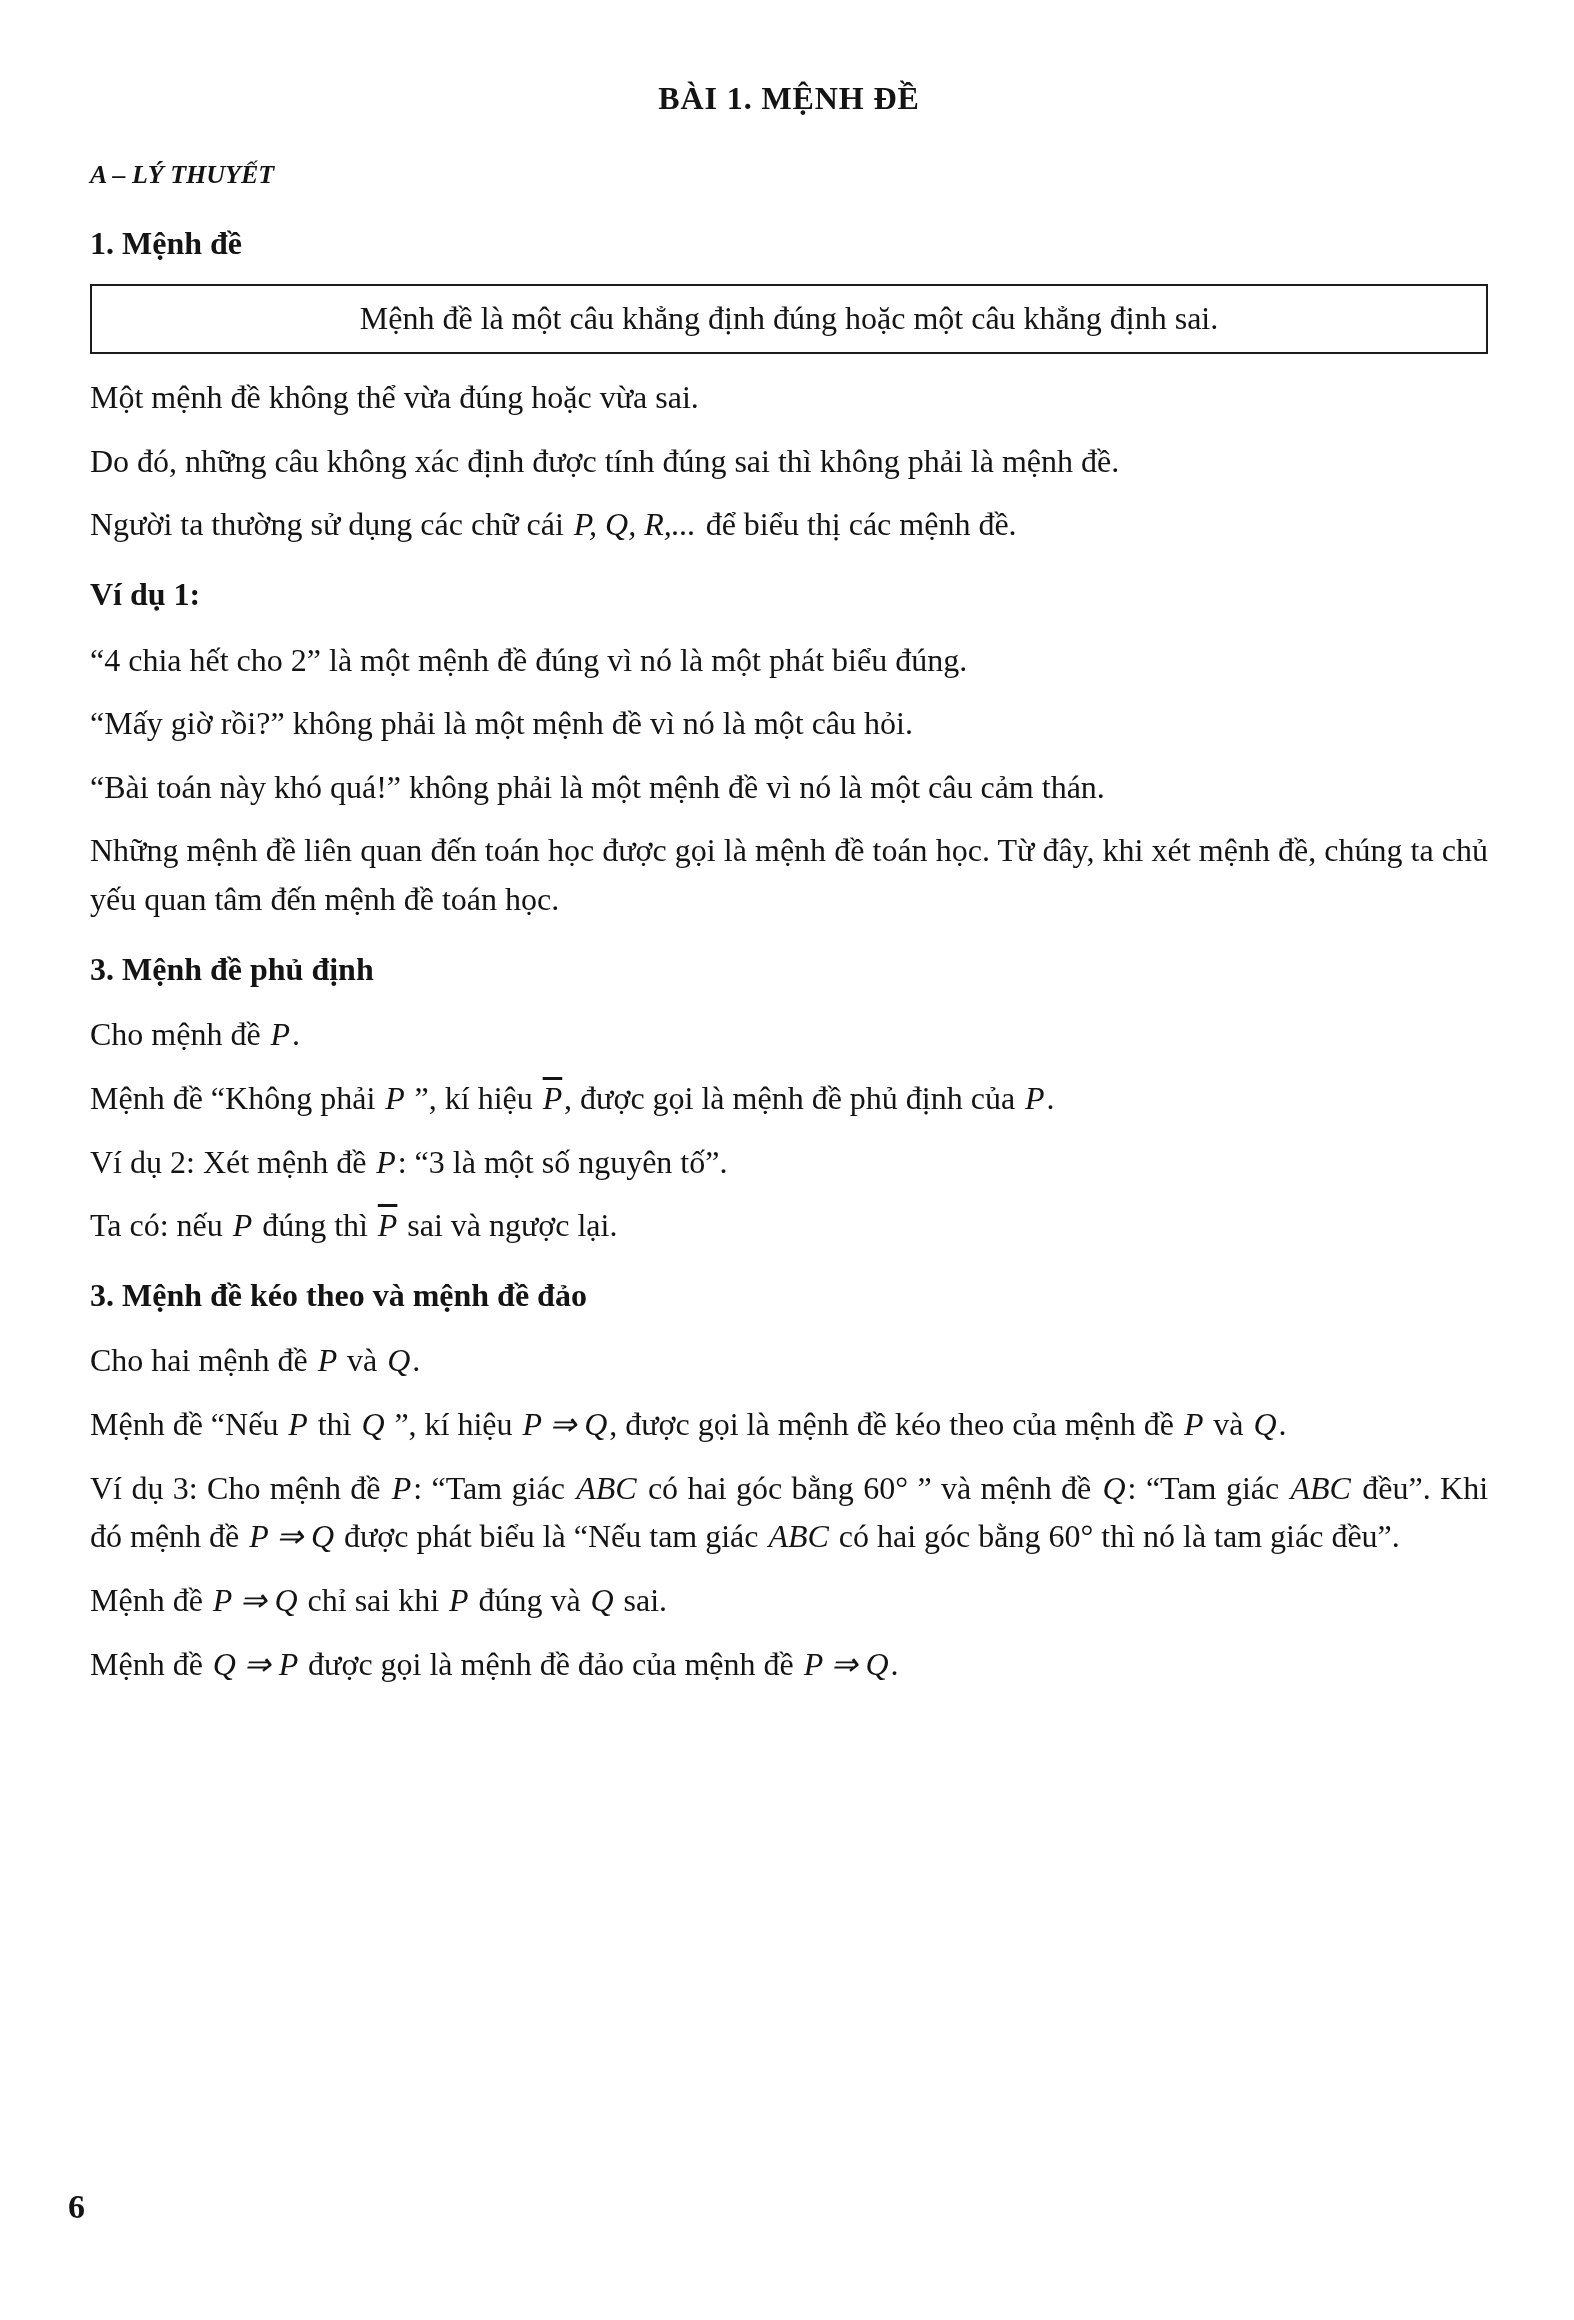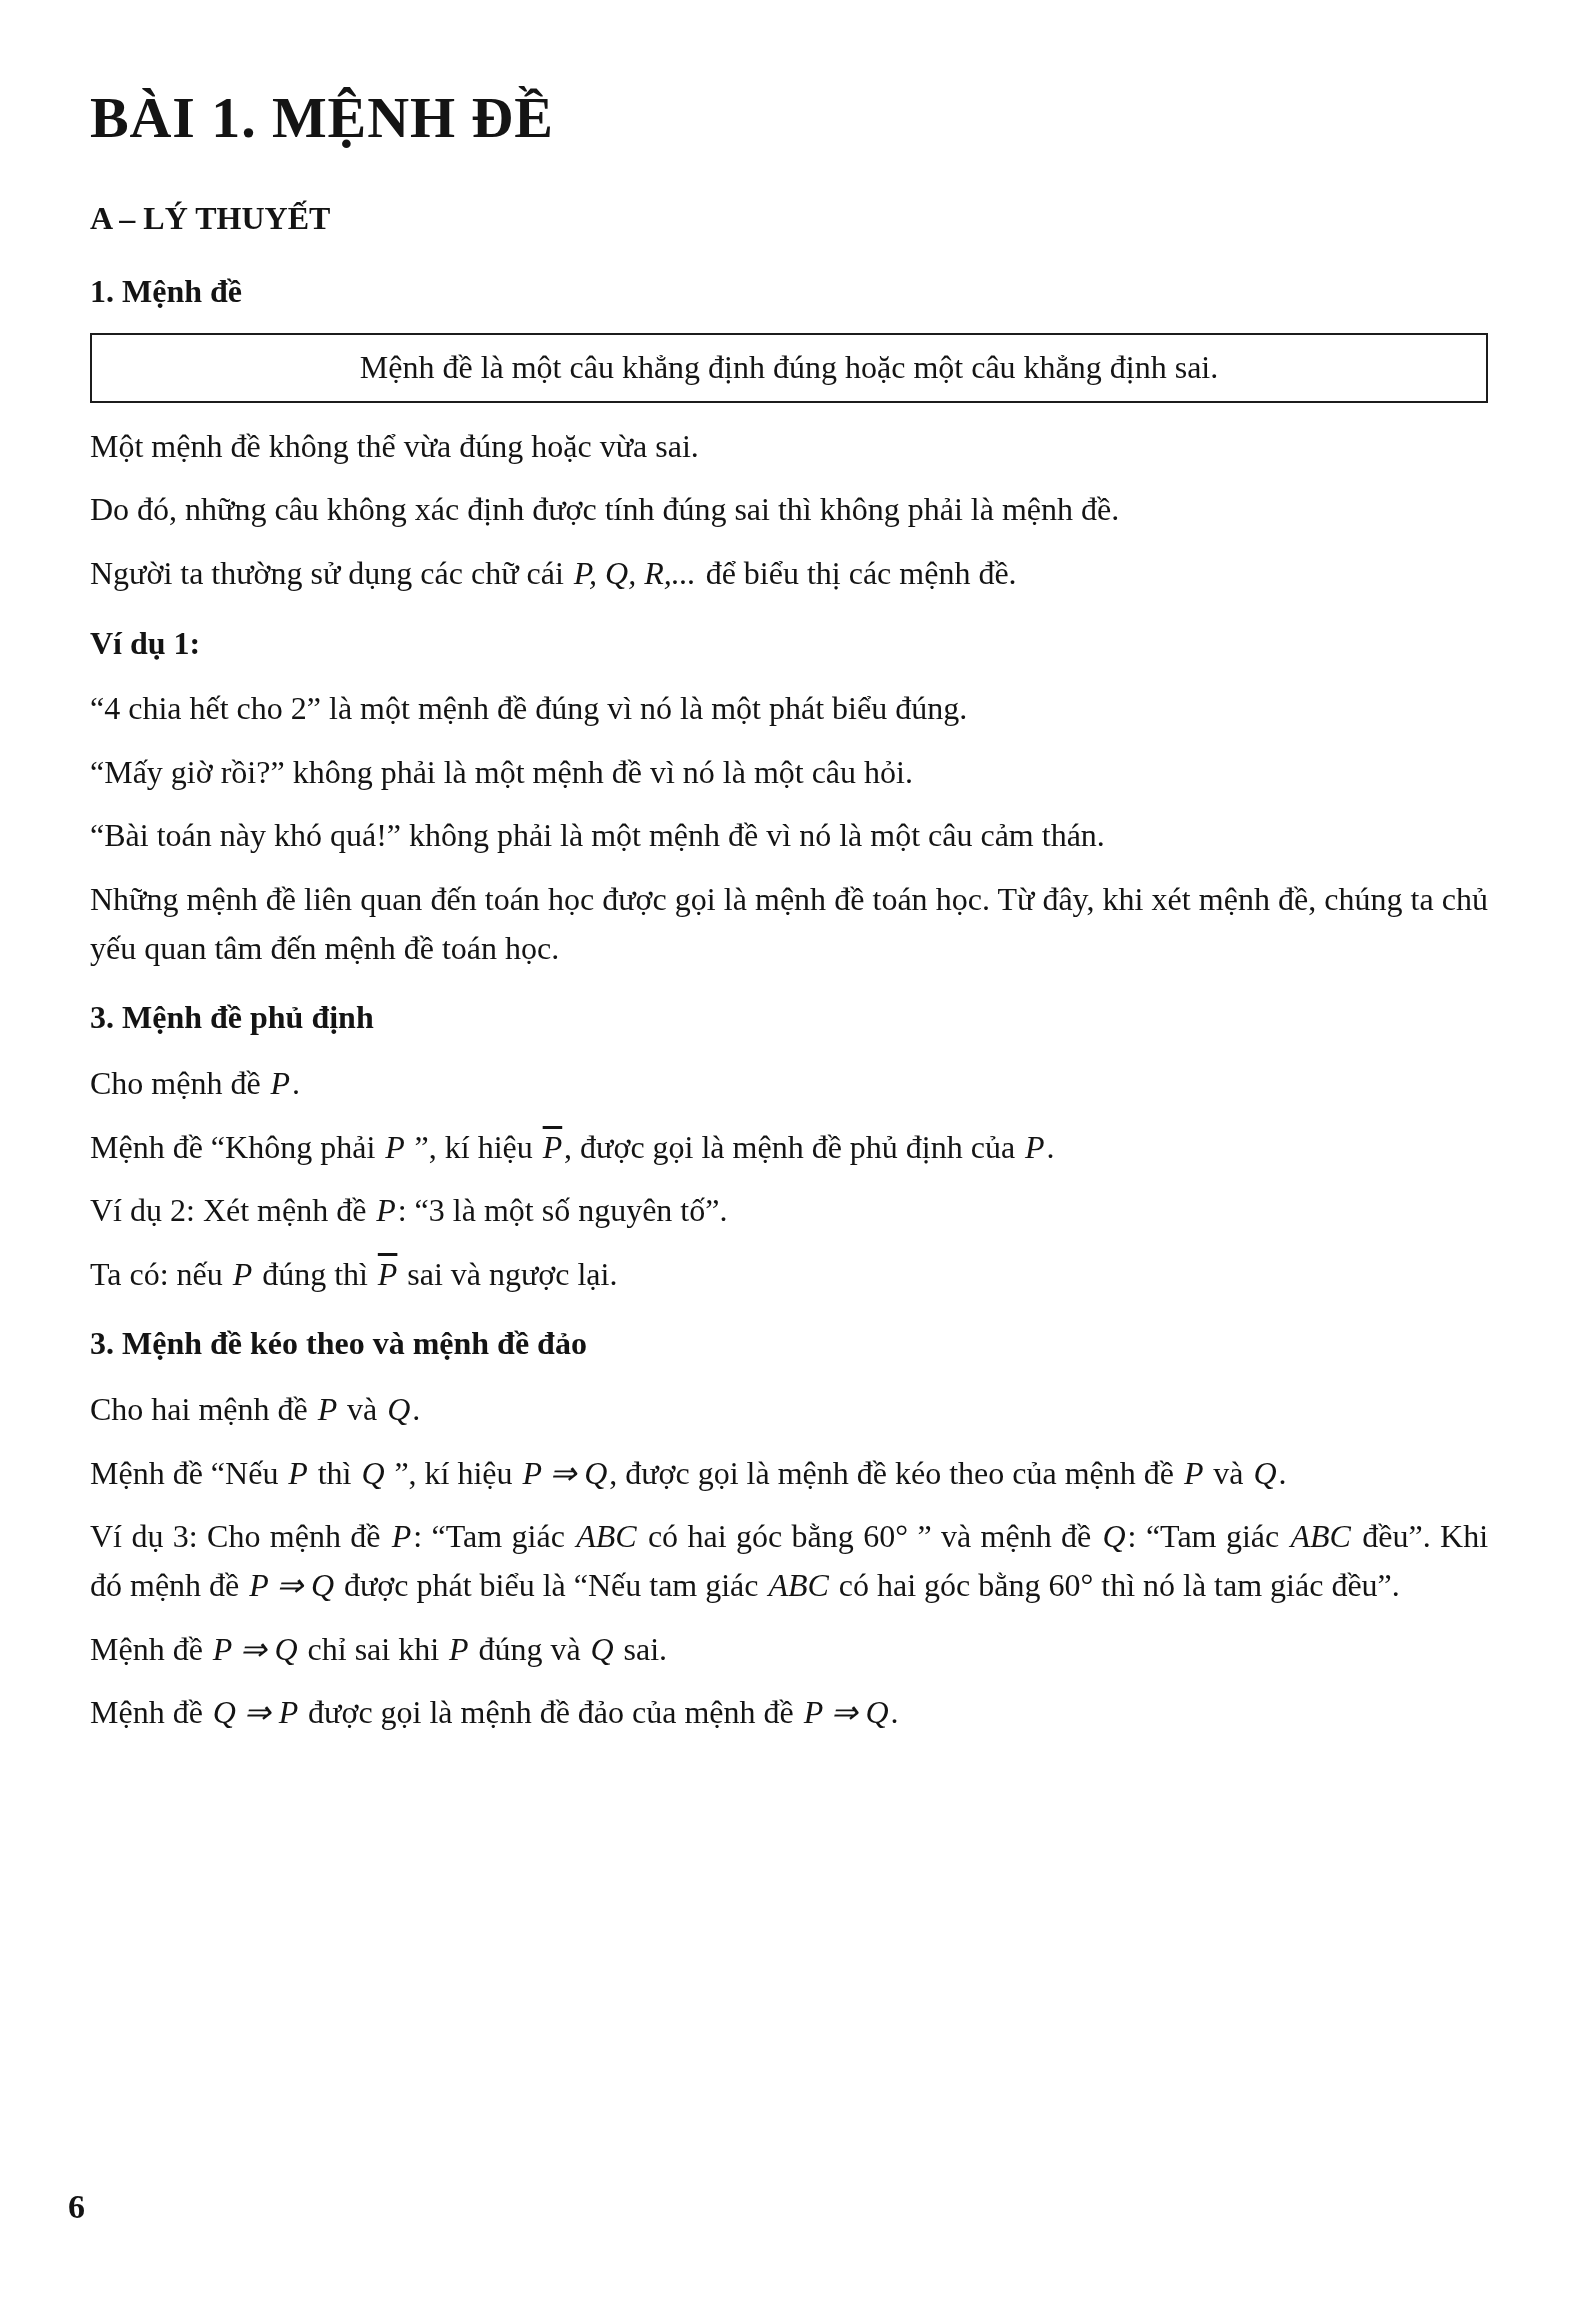--- a/index.html
+++ b/index.html
@@ -14,30 +14,31 @@
     margin: 0 auto;
     background: #ffffff;
     color: #141414;
     font-family: "Liberation Serif", serif;
     font-size: 32px;
     line-height: 1.52;
     box-sizing: border-box;
     padding: 74px 87px 142px 90px;
   }
   .lesson-title {
-    text-align: left;
-    font-size: 58px;
+    text-align: center;
+    font-size: 32px;
     font-weight: 700;
     letter-spacing: 0.9px;
     margin: 0 0 32px 0;
   }
   .section-a {
-    font-size: 32px;
+    font-size: 26px;
     font-weight: 700;
     margin: 0 0 24.6px 0;
+    font-style: italic;
   }
   .block {
     margin: 0 0 15px 0;
     text-align: justify;
   }
   .block-heading {
     font-weight: 700;
     margin-top: 21px;
     margin-bottom: 17px;
     text-align: left;

